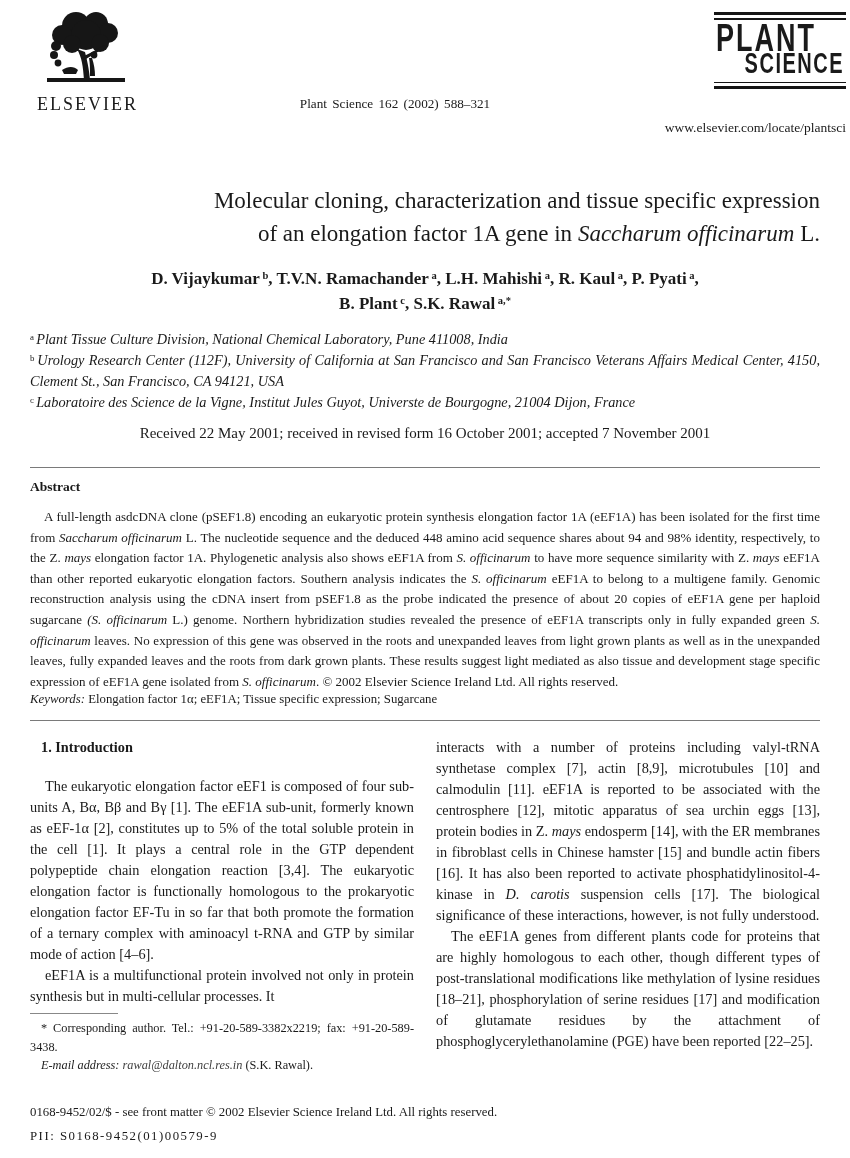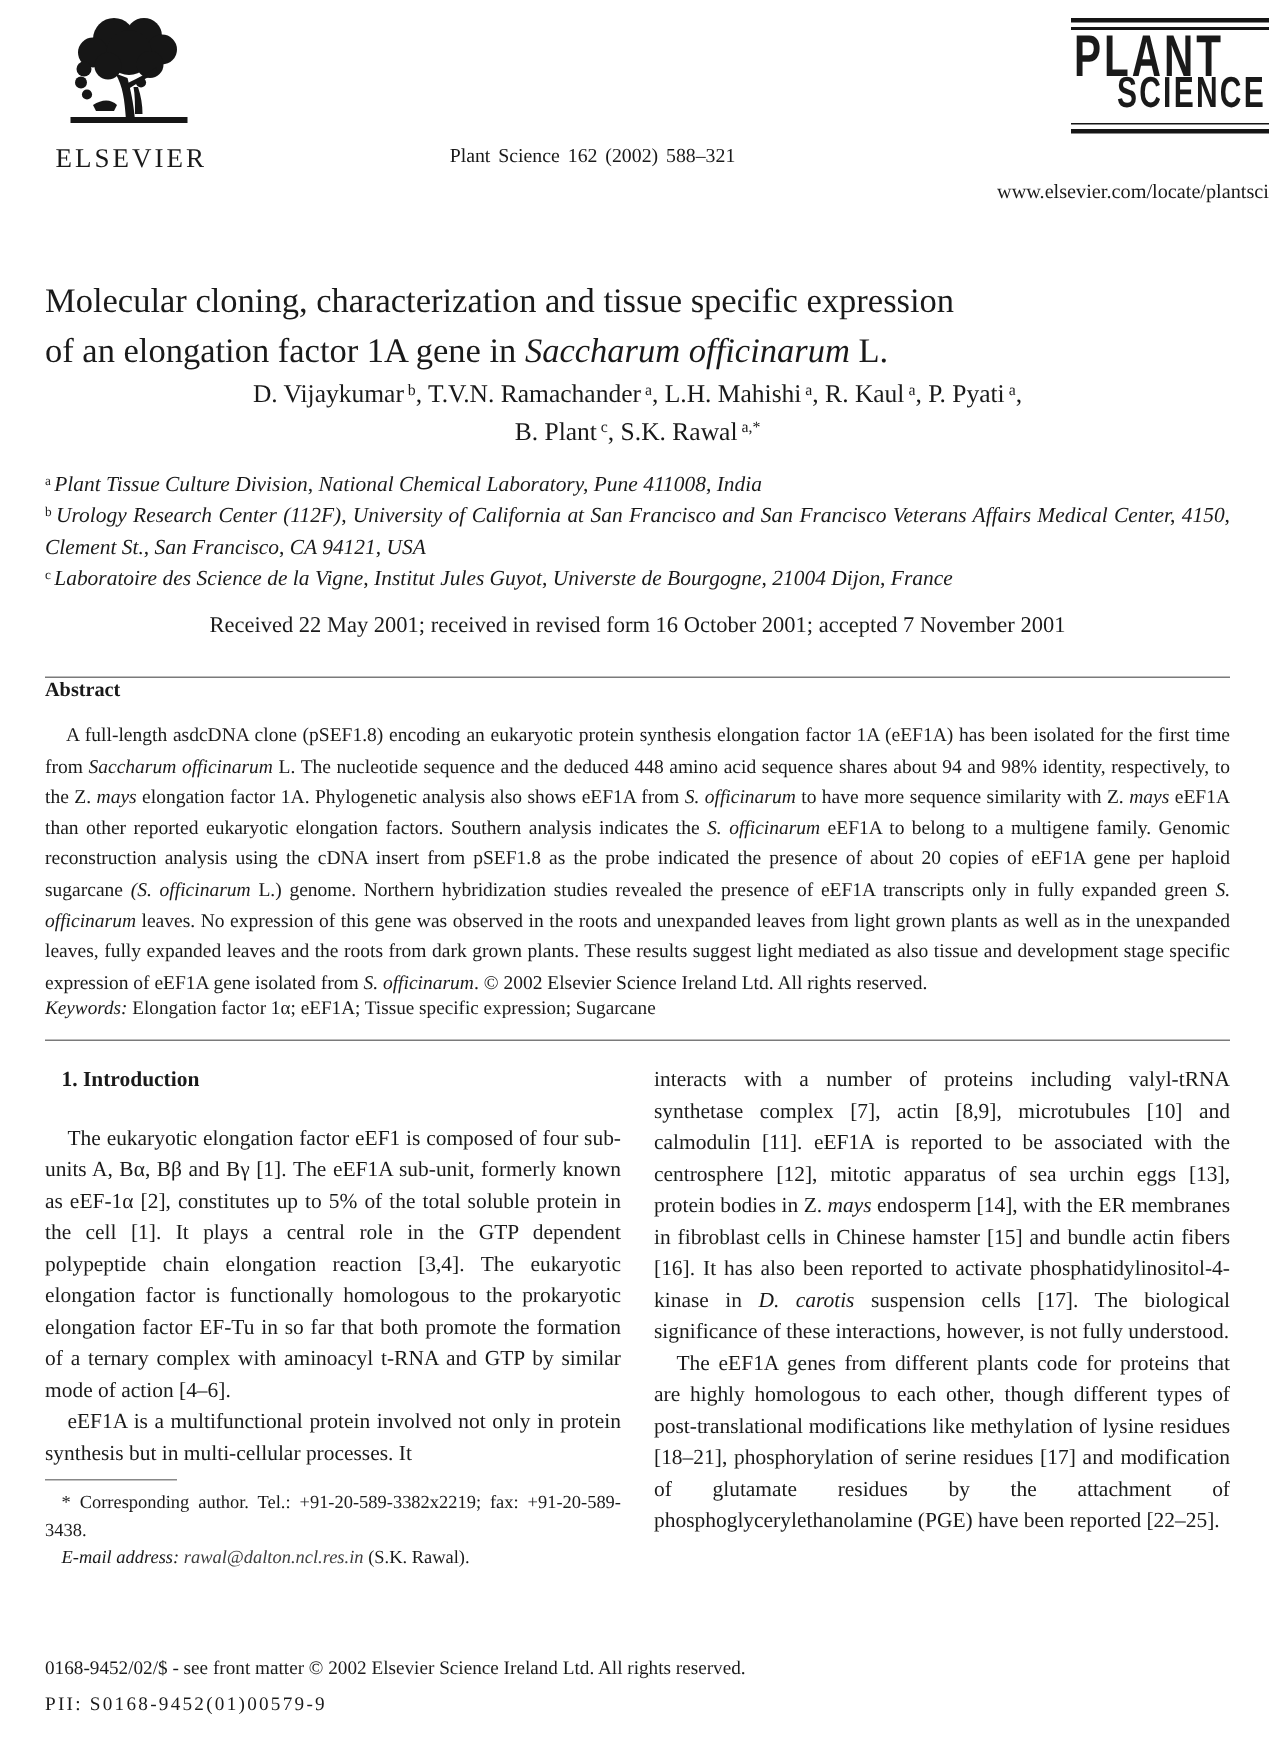--- a/index.html
+++ b/index.html
@@ -22,28 +22,28 @@
   .rule-thick{height:3px;background:#151515;}
   .rule-thin{height:1.5px;background:#151515;margin-top:3px;}
   .rule-thin2{height:1.5px;background:#151515;}
   .rule-thick2{height:3px;background:#151515;margin-top:3px;}
   .ps-words{padding:10px 2px 12px 2px;font-family:"Liberation Sans",sans-serif;}
   .ps-word1{font-size:27px;font-weight:600;letter-spacing:2px;transform:scaleY(1.45);transform-origin:left bottom;display:inline-block;text-transform:uppercase;}
   .ps-word2{font-size:20px;font-weight:600;letter-spacing:1.5px;transform:scaleY(1.45);transform-origin:right top;display:block;text-align:right;margin-top:-14px;text-transform:uppercase;}
   .journal-url{position:absolute;right:4px;top:120px;font-size:13.5px;}
 
   
-  .title{margin-top:34px;text-align:left;font-size:23px;line-height:33px;}
-  .authors{text-align:center;font-size:17px;line-height:25px;}
+  .title{margin-top:34px;text-align:right;font-size:23px;line-height:33px;}
+  .authors{margin-top:16px;text-align:center;font-size:17px;line-height:25px;font-weight:bold;}
   .affiliations{margin-top:13px;text-align:center;font-size:11.6px;line-height:16.5px;}
   .affiliation{margin:0;}
   .received{margin-top:12px;text-align:center;font-size:15px;}
   .hrule{border:none;border-top:1px solid #7a7a7a;margin:0;}
   .rule-abs-top{margin-top:25px;}
-  .abstract-heading{font-size:13.5px;font-weight:bold;}
+  .abstract-heading{margin-top:11px;font-size:13.5px;font-weight:bold;}
   .abstract-body{margin-top:12px;font-size:13px;line-height:20.6px;text-align:justify;text-indent:14px;}
   .keywords{font-size:12.8px;}
   .rule-kw-bottom{margin-top:13px;}
 
   
   .columns{display:flex;gap:22px;margin-top:16px;align-items:stretch;}
   .col{flex:1;min-width:0;display:flex;flex-direction:column;}
   .intro-heading{font-size:14.3px;font-weight:bold;margin:2px 0 20px 11px;}
   .para{margin:0;font-size:14.3px;line-height:21px;text-align:justify;}
   .para.indent{text-indent:15px;}

